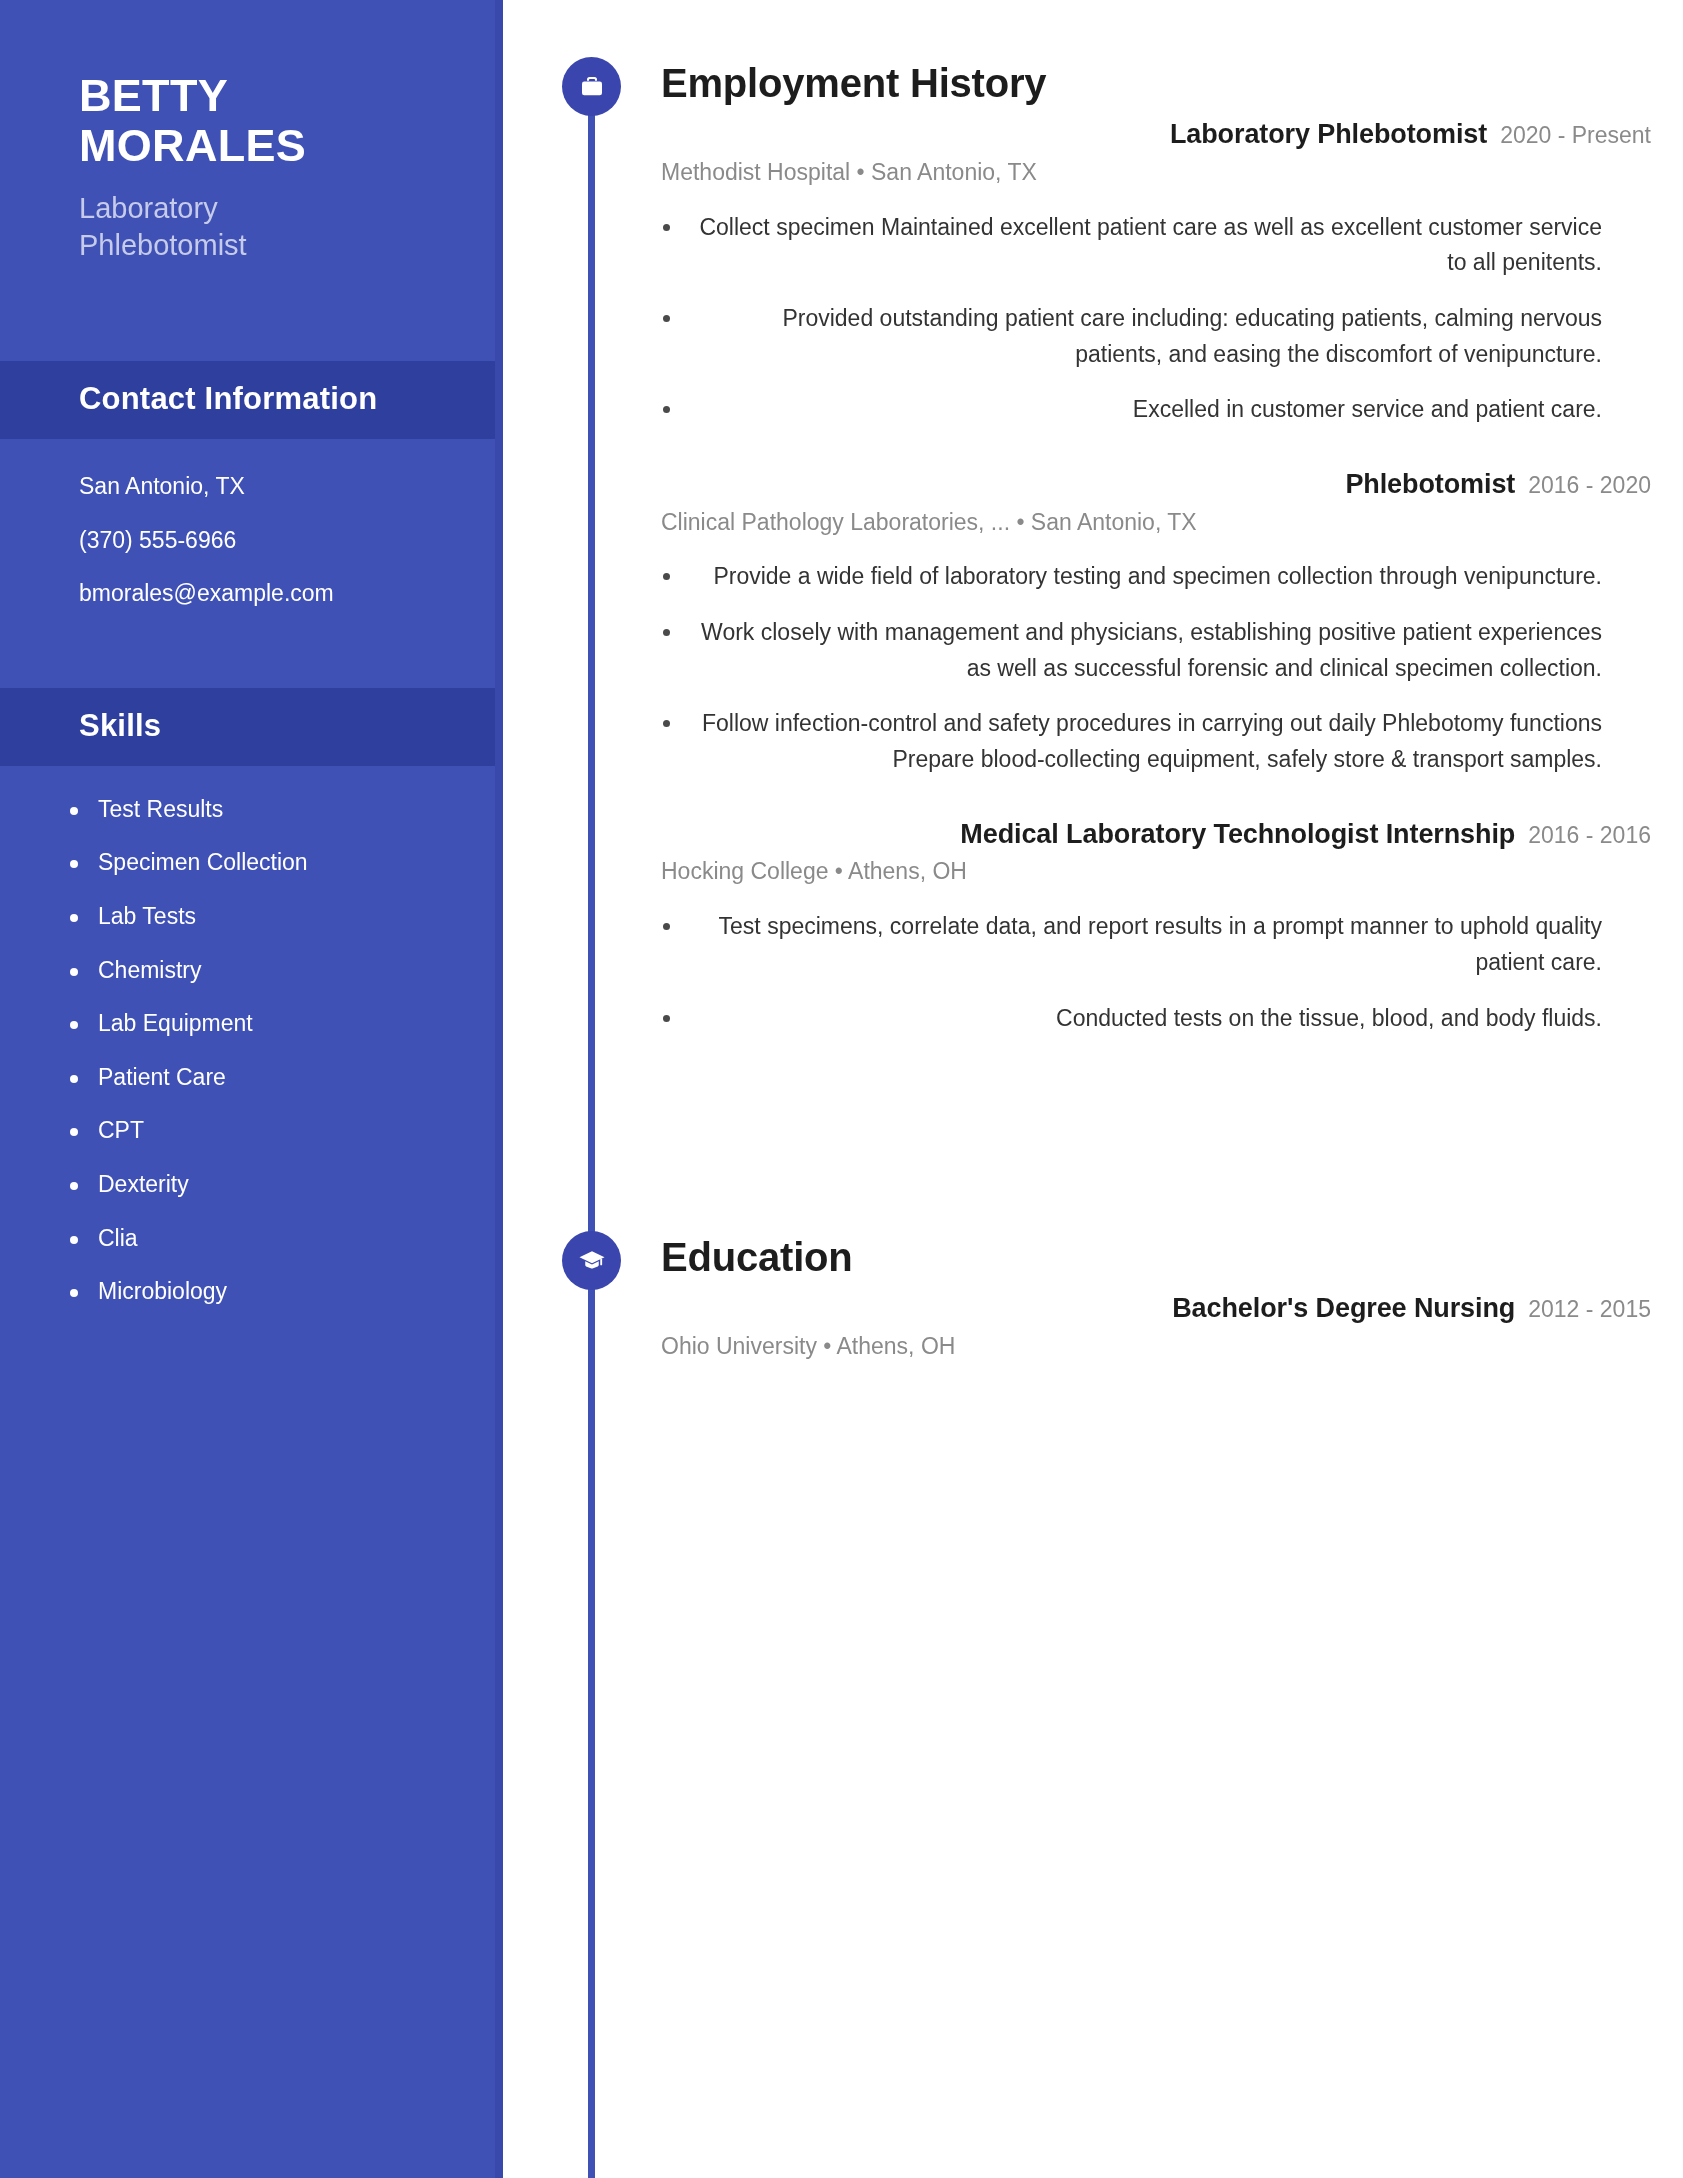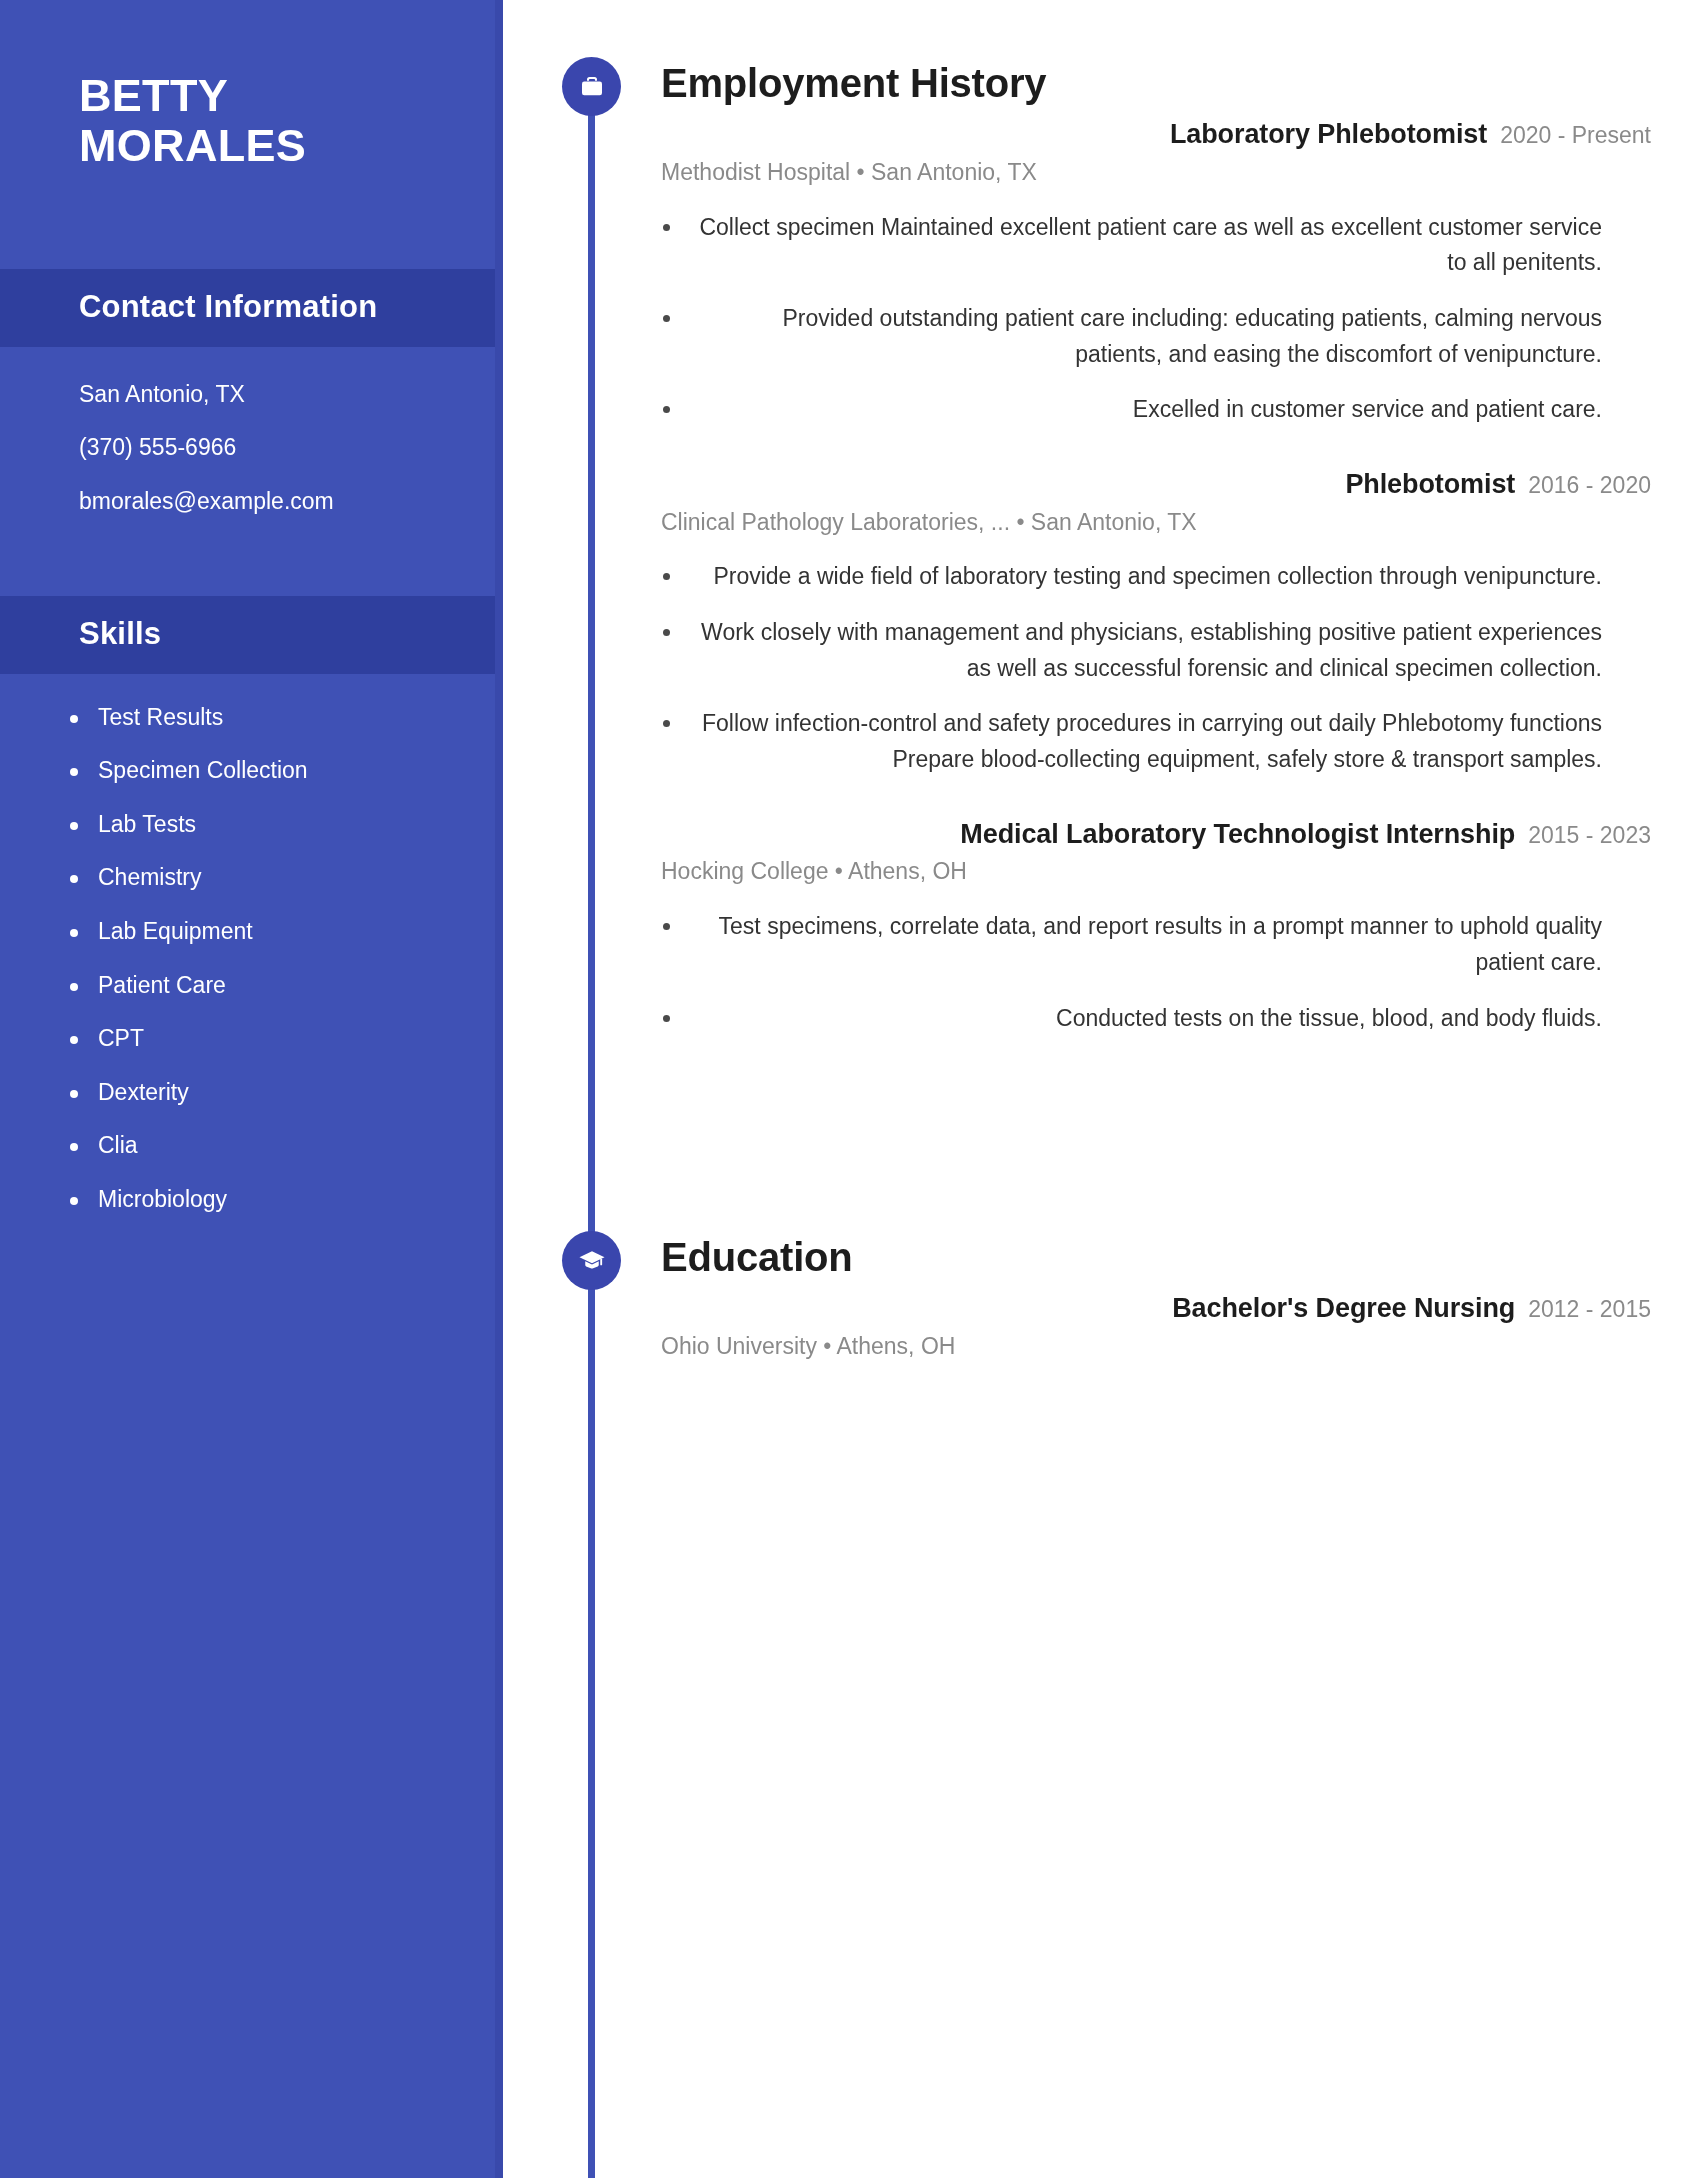--- a/index.html
+++ b/index.html
@@ -206,20 +206,24 @@
 <body>
 
 <div class="page">
 
   <aside class="sidebar">
 
     <div class="name-block">
       <div class="name">
         <div>BETTY</div>
         <div>MORALES</div>
+      </div>
+      <div class="job-subtitle">
+        <div>Laboratory</div>
+        <div>Phlebotomist</div>
       </div>
     </div>
 
     <div class="sb-section-head">
       <h2>Contact Information</h2>
     </div>
     <div class="sb-section-body">
       <div class="contact-line">San Antonio, TX</div>
       <div class="contact-line">(370) 555-6966</div>
       <div class="contact-line">bmorales@example.com</div>
@@ -281,21 +285,21 @@
           <div class="bullet"><span class="dot"></span><span>Provide a wide field of laboratory testing and specimen collection through venipuncture.</span></div>
           <div class="bullet"><span class="dot"></span><span>Work closely with management and physicians, establishing positive patient experiences as well as successful forensic and clinical specimen collection.</span></div>
           <div class="bullet"><span class="dot"></span><span>Follow infection-control and safety procedures in carrying out daily Phlebotomy functions Prepare blood-collecting equipment, safely store &amp; transport samples.</span></div>
         </div>
       </div>
 
       <div class="entry-gap"></div>
 
       <div class="entry">
         <div class="entry-headline">
-          <span class="entry-title">Medical Laboratory Technologist Internship</span><span class="entry-dates">2015 - 2023</span>
+          <span class="entry-title">Medical Laboratory Technologist Internship</span><span class="entry-dates">2016 - 2016</span>
         </div>
         <div class="entry-meta">Hocking College  •  Athens, OH</div>
         <div class="bullets">
           <div class="bullet"><span class="dot"></span><span>Test specimens, correlate data, and report results in a prompt manner to uphold quality patient care.</span></div>
           <div class="bullet"><span class="dot"></span><span>Conducted tests on the tissue, blood, and body fluids.</span></div>
         </div>
       </div>
     </section>
 
     <div class="badge" style="top:1231px;">

